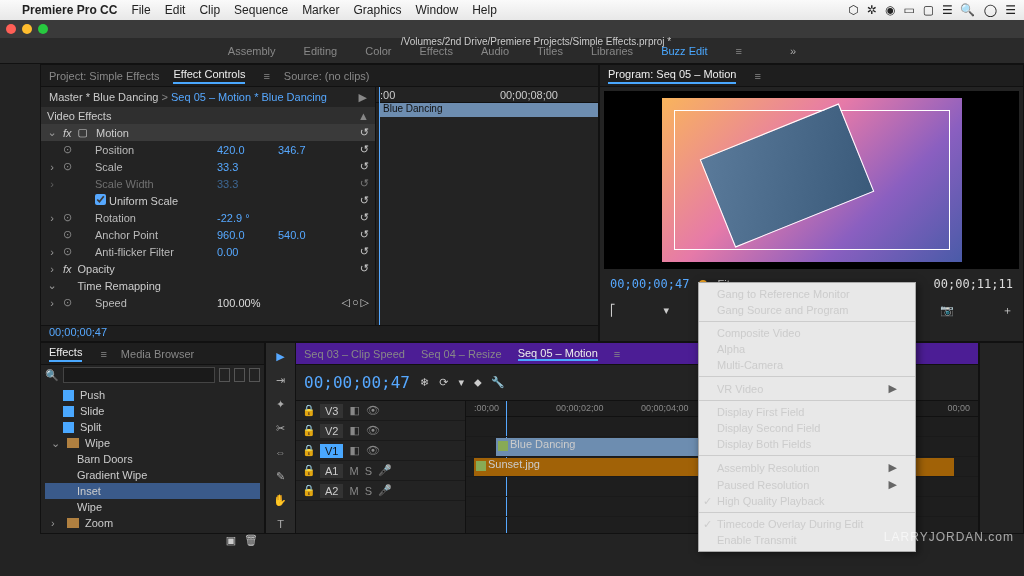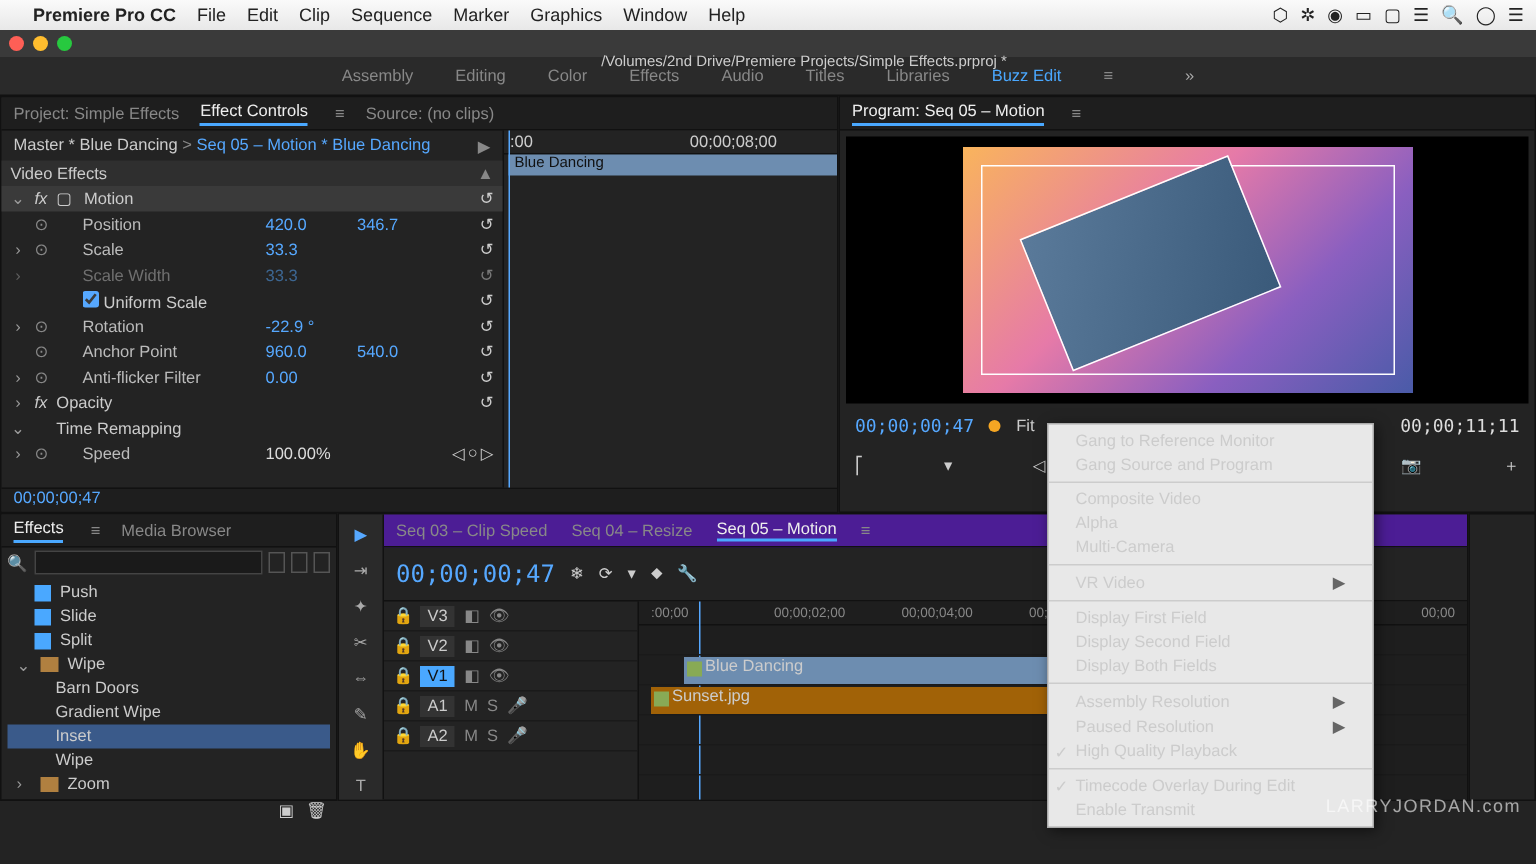--- a/index.html
+++ b/index.html
@@ -10,21 +10,21 @@
 .mac-menubar .app-name { font-weight:600;text-align:center; }
 .mac-menubar .right { margin-left:auto; display:flex; gap:8px; font-size:12px; }
 .win-titlebar { height:18px; background:#3a3a3a; display:flex; align-items:center; padding:0 6px; gap:6px; color:#aaa; }
 .traffic { width:10px; height:10px; border-radius:50%; }
 .traffic.r{background:#ff5f56}.traffic.y{background:#ffbd2e}.traffic.g{background:#27c93f}
 .win-titlebar .path { flex:1; text-align:center; font-size:10px; color:#ccc;margin-top:25px; }
 .workspace-bar { height:26px; background:#2a2a2a; display:flex; align-items:center; justify-content:center; gap:28px; border-bottom:1px solid #111; }
 .workspace-bar span { color:#888; cursor:pointer; }
 .workspace-bar span.active { color:#4aa8ff; }
 .workspace-bar .more { color:#aaa; }
-.row { display:flex; }
+.row { display:flex;margin-left:40px; }
 .panel { background:#232323; border:1px solid #111; }
 .panel-tabs { height:22px; display:flex; align-items:center; gap:14px; padding:0 8px; border-bottom:1px solid #111; background:#1e1e1e; }
 .panel-tabs span { color:#888; }
 .panel-tabs span.active { color:#eee; border-bottom:2px solid #4aa8ff; padding-bottom:2px; }
 .panel-tabs .menu-icon { margin-left:4px; color:#888; }
 .effect-controls { flex:1; display:flex; }
 .ec-left { width:335px; border-right:1px solid #111; }
 .ec-header { padding:4px 8px; color:#999; }
 .ec-header .blue { color:#56a8ff; }
 .ec-row { display:flex; align-items:center; height:17px; padding:0 6px; gap:6px; }

